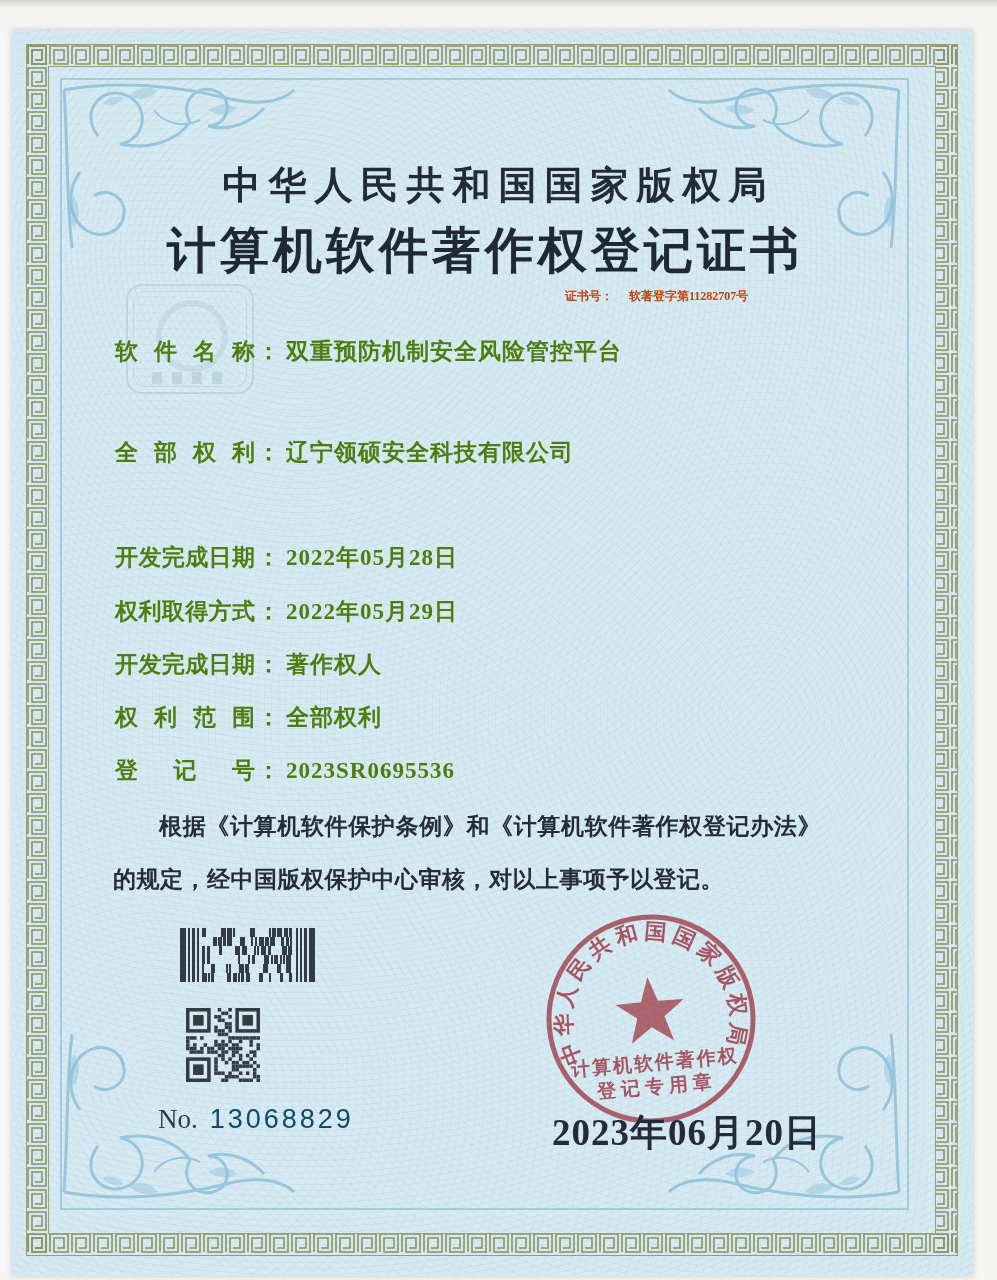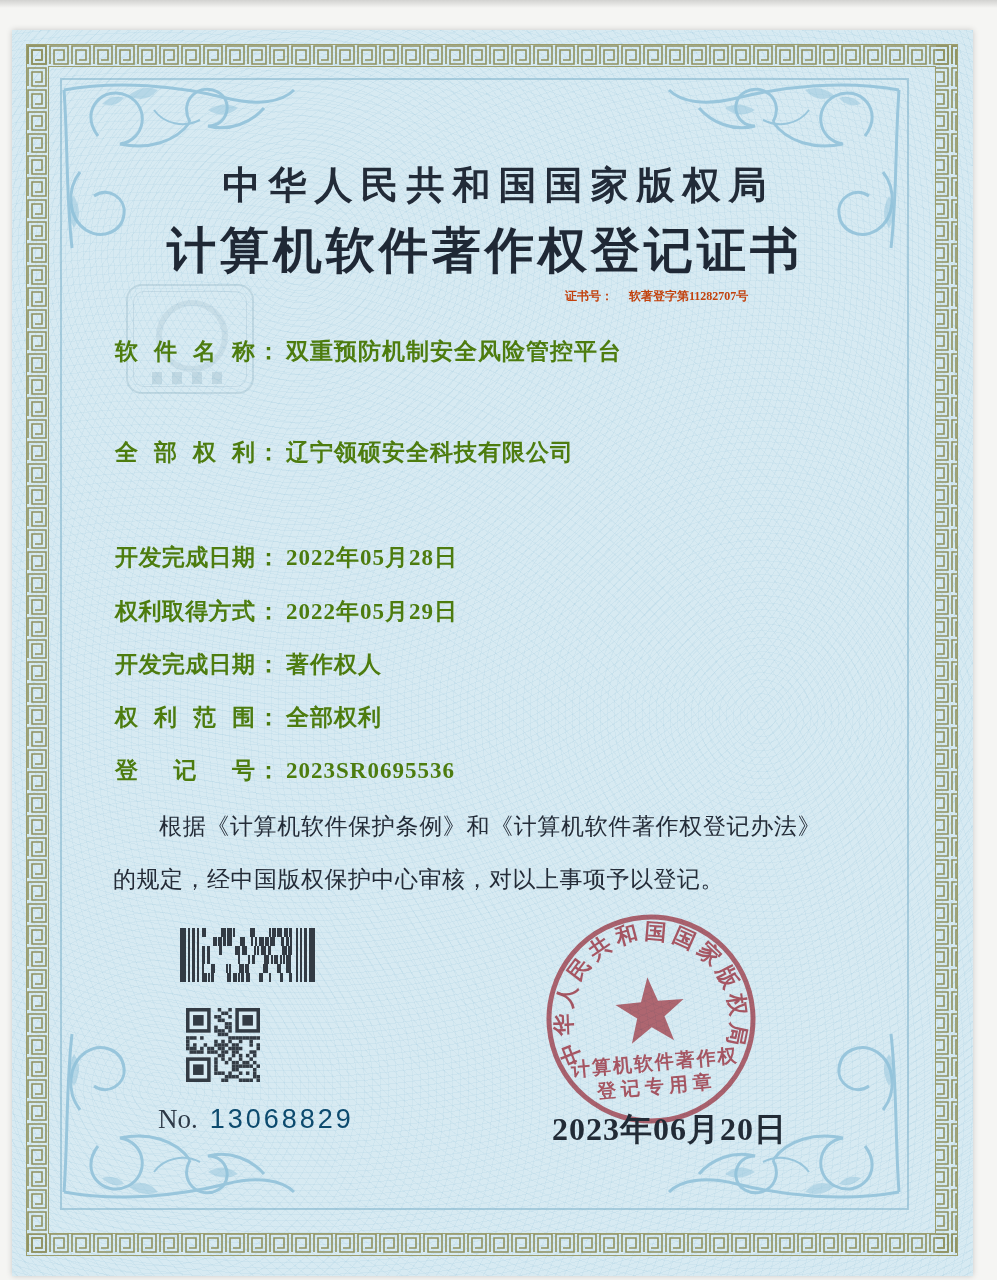--- a/index.html
+++ b/index.html
@@ -53,36 +53,36 @@
     background:repeating-linear-gradient(90deg,rgba(110,150,170,.22) 0 10px,transparent 10px 20px);}
 
   .row{position:absolute;left:115px;color:#4d7c0f;font-size:23px;font-weight:700;}
   .flabel-text{display:inline-block;width:140px;text-align:justify;text-align-last:justify;vertical-align:top;}
   .fcolon{margin-left:2px;}
   .fvalue{margin-left:6px;letter-spacing:1px;}
   .fvalue2{margin-left:169px;margin-top:5px;letter-spacing:1px;}
 
   .statement{
     position:absolute;left:113px;top:800px;width:708px;
-    font-size:23px;font-weight:400;color:#242c38;
+    font-size:23px;font-weight:700;color:#242c38;
     line-height:53px;text-indent:2em;text-align:justify;letter-spacing:.5px;
   }
 
   .barcode{position:absolute;left:180px;top:928px;}
   .qrcode{position:absolute;left:186px;top:1008px;}
 
   .serial{position:absolute;left:158px;top:1104px;font-size:27px;color:#2e3a48;}
   .serial .num{
     font-family:"Liberation Sans","DejaVu Sans",sans-serif;
     color:#0c4a6e;letter-spacing:3px;margin-left:12px;font-weight:400;
   }
 
   .seal{position:absolute;left:541px;top:909px;mix-blend-mode:multiply;opacity:.93;}
   .issue-date{
-    position:absolute;left:552px;top:1108px;font-size:32px;font-weight:700;
+    position:absolute;left:552px;top:1108px;font-size:37px;font-weight:700;
     color:#222b36;letter-spacing:1px;
   }
 </style>
 </head>
 <body>
 
 <svg width="0" height="0" style="position:absolute" aria-hidden="true">
   <symbol id="flourish" viewBox="0 0 240 180">
     <g fill="none" stroke="#8fc0d9" stroke-width="3" opacity="0.85">
       <path d="M6,14 C60,4 120,10 168,22 C200,30 224,26 236,14"></path>

